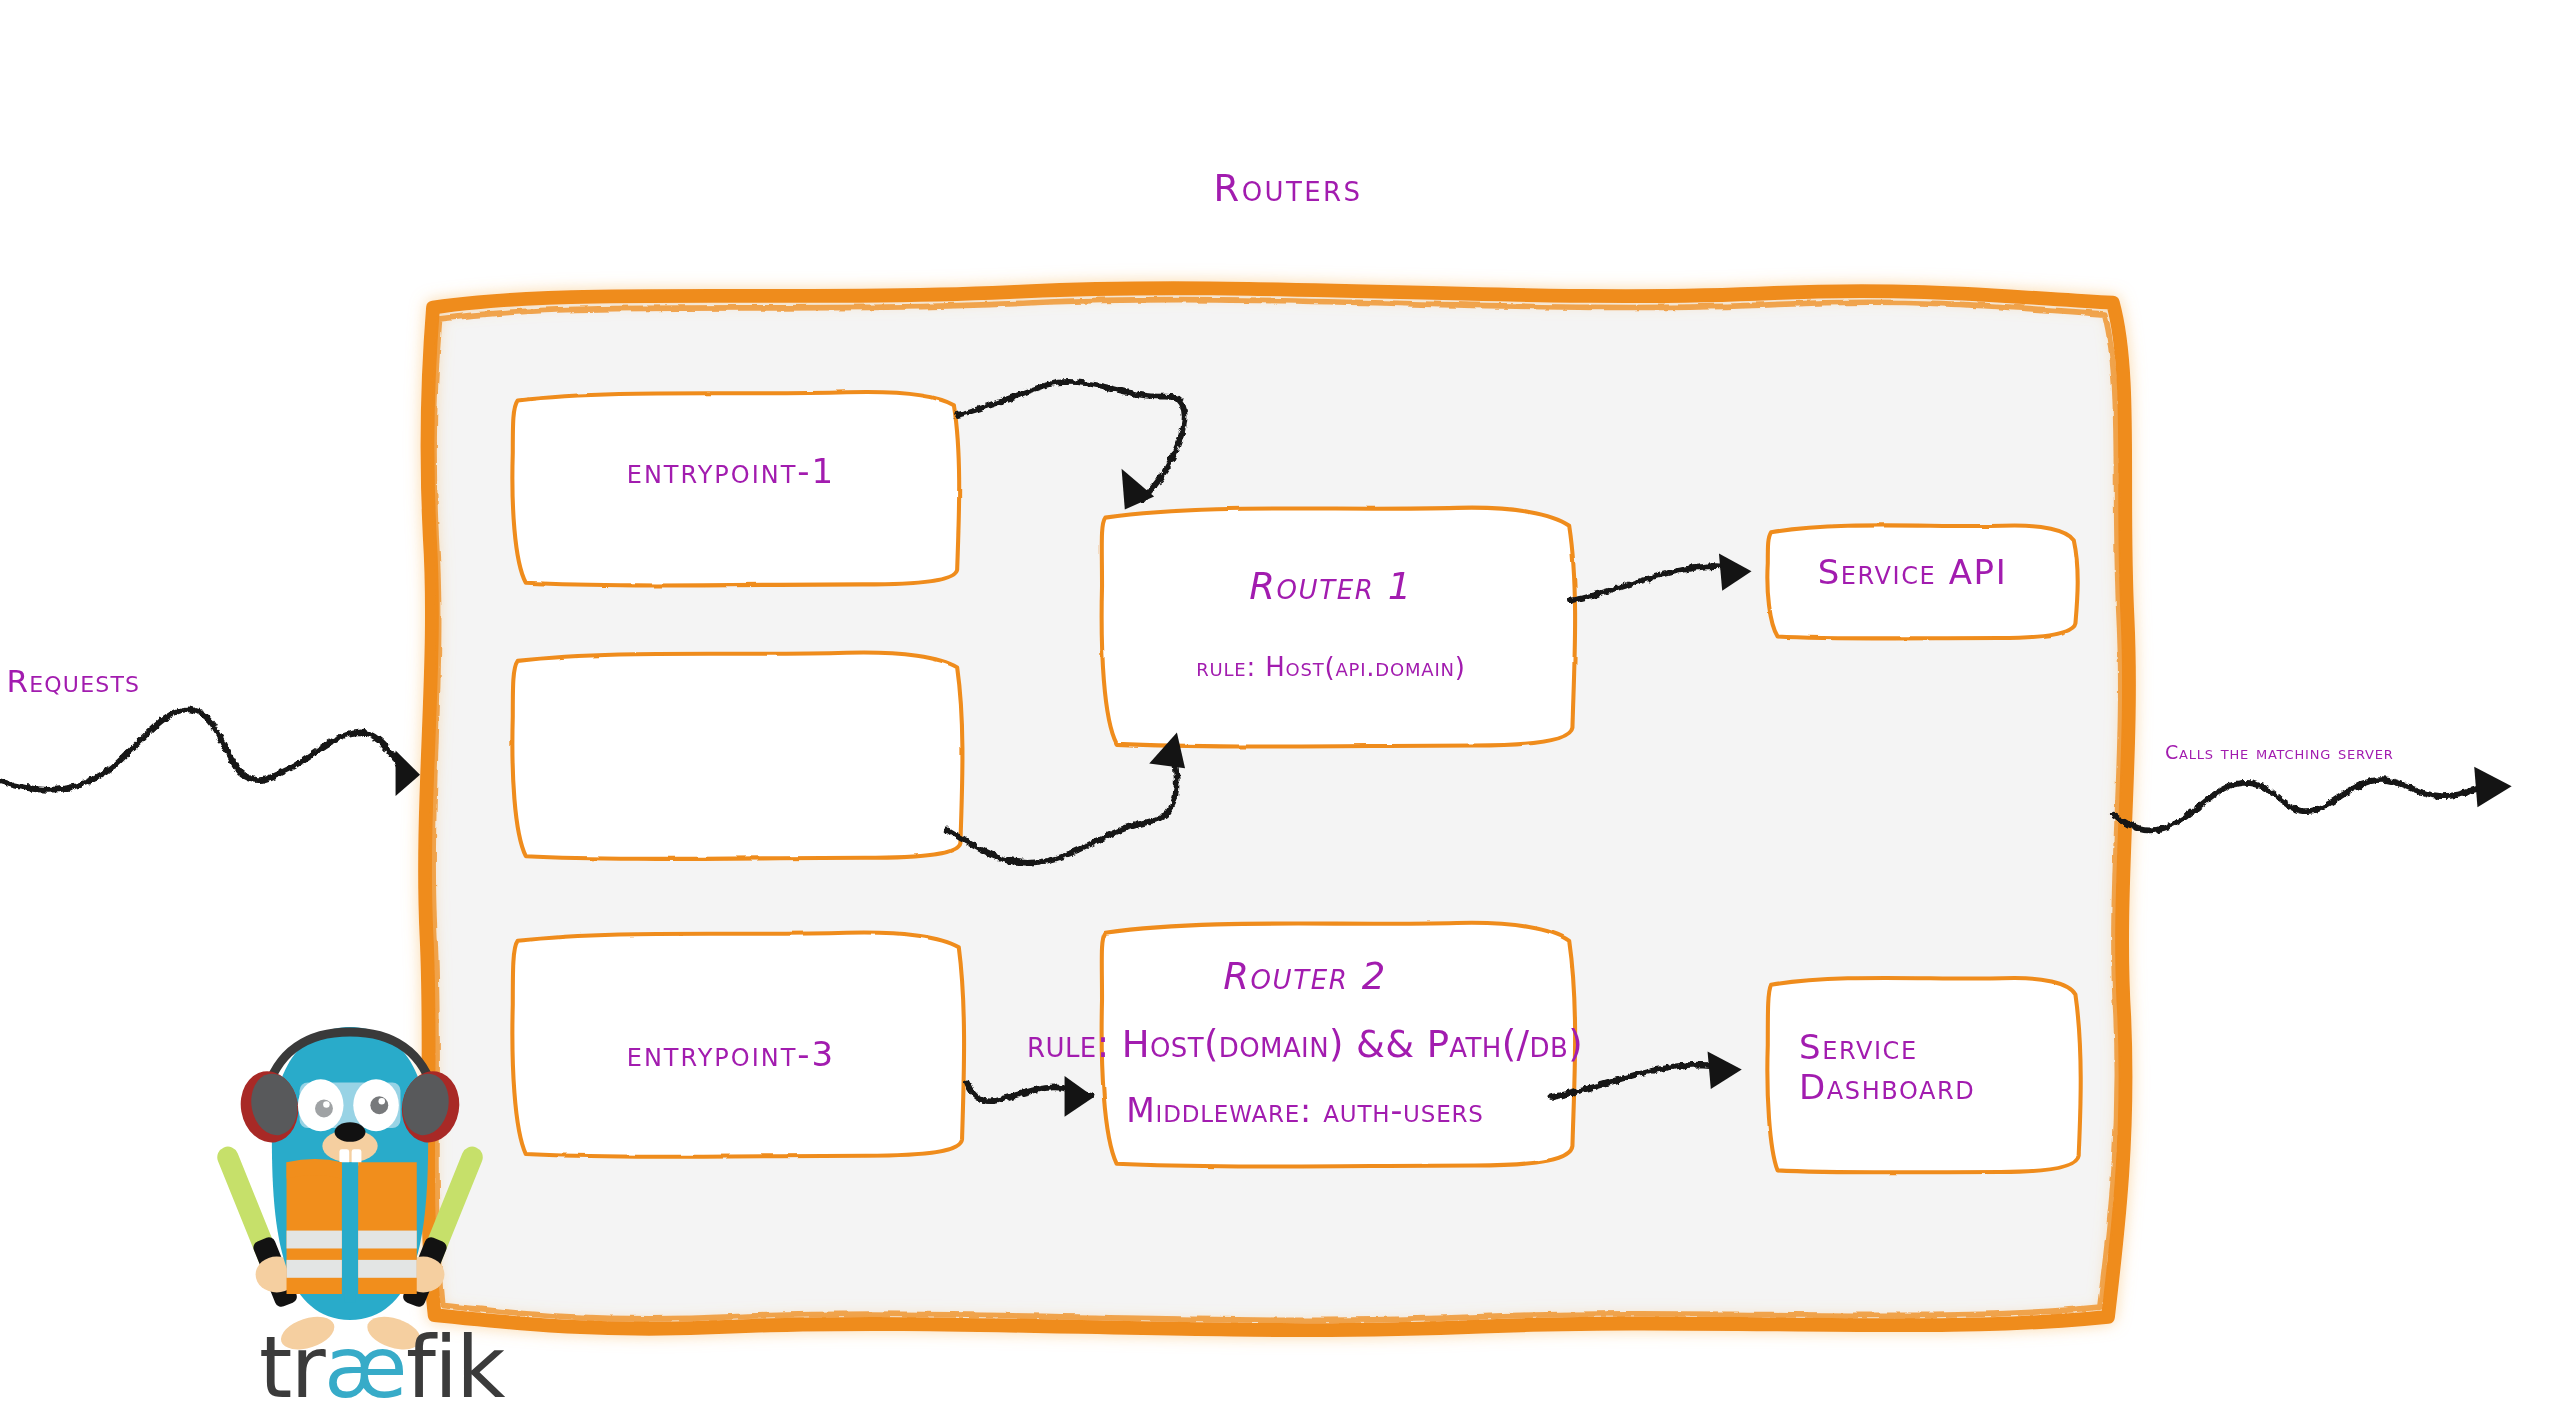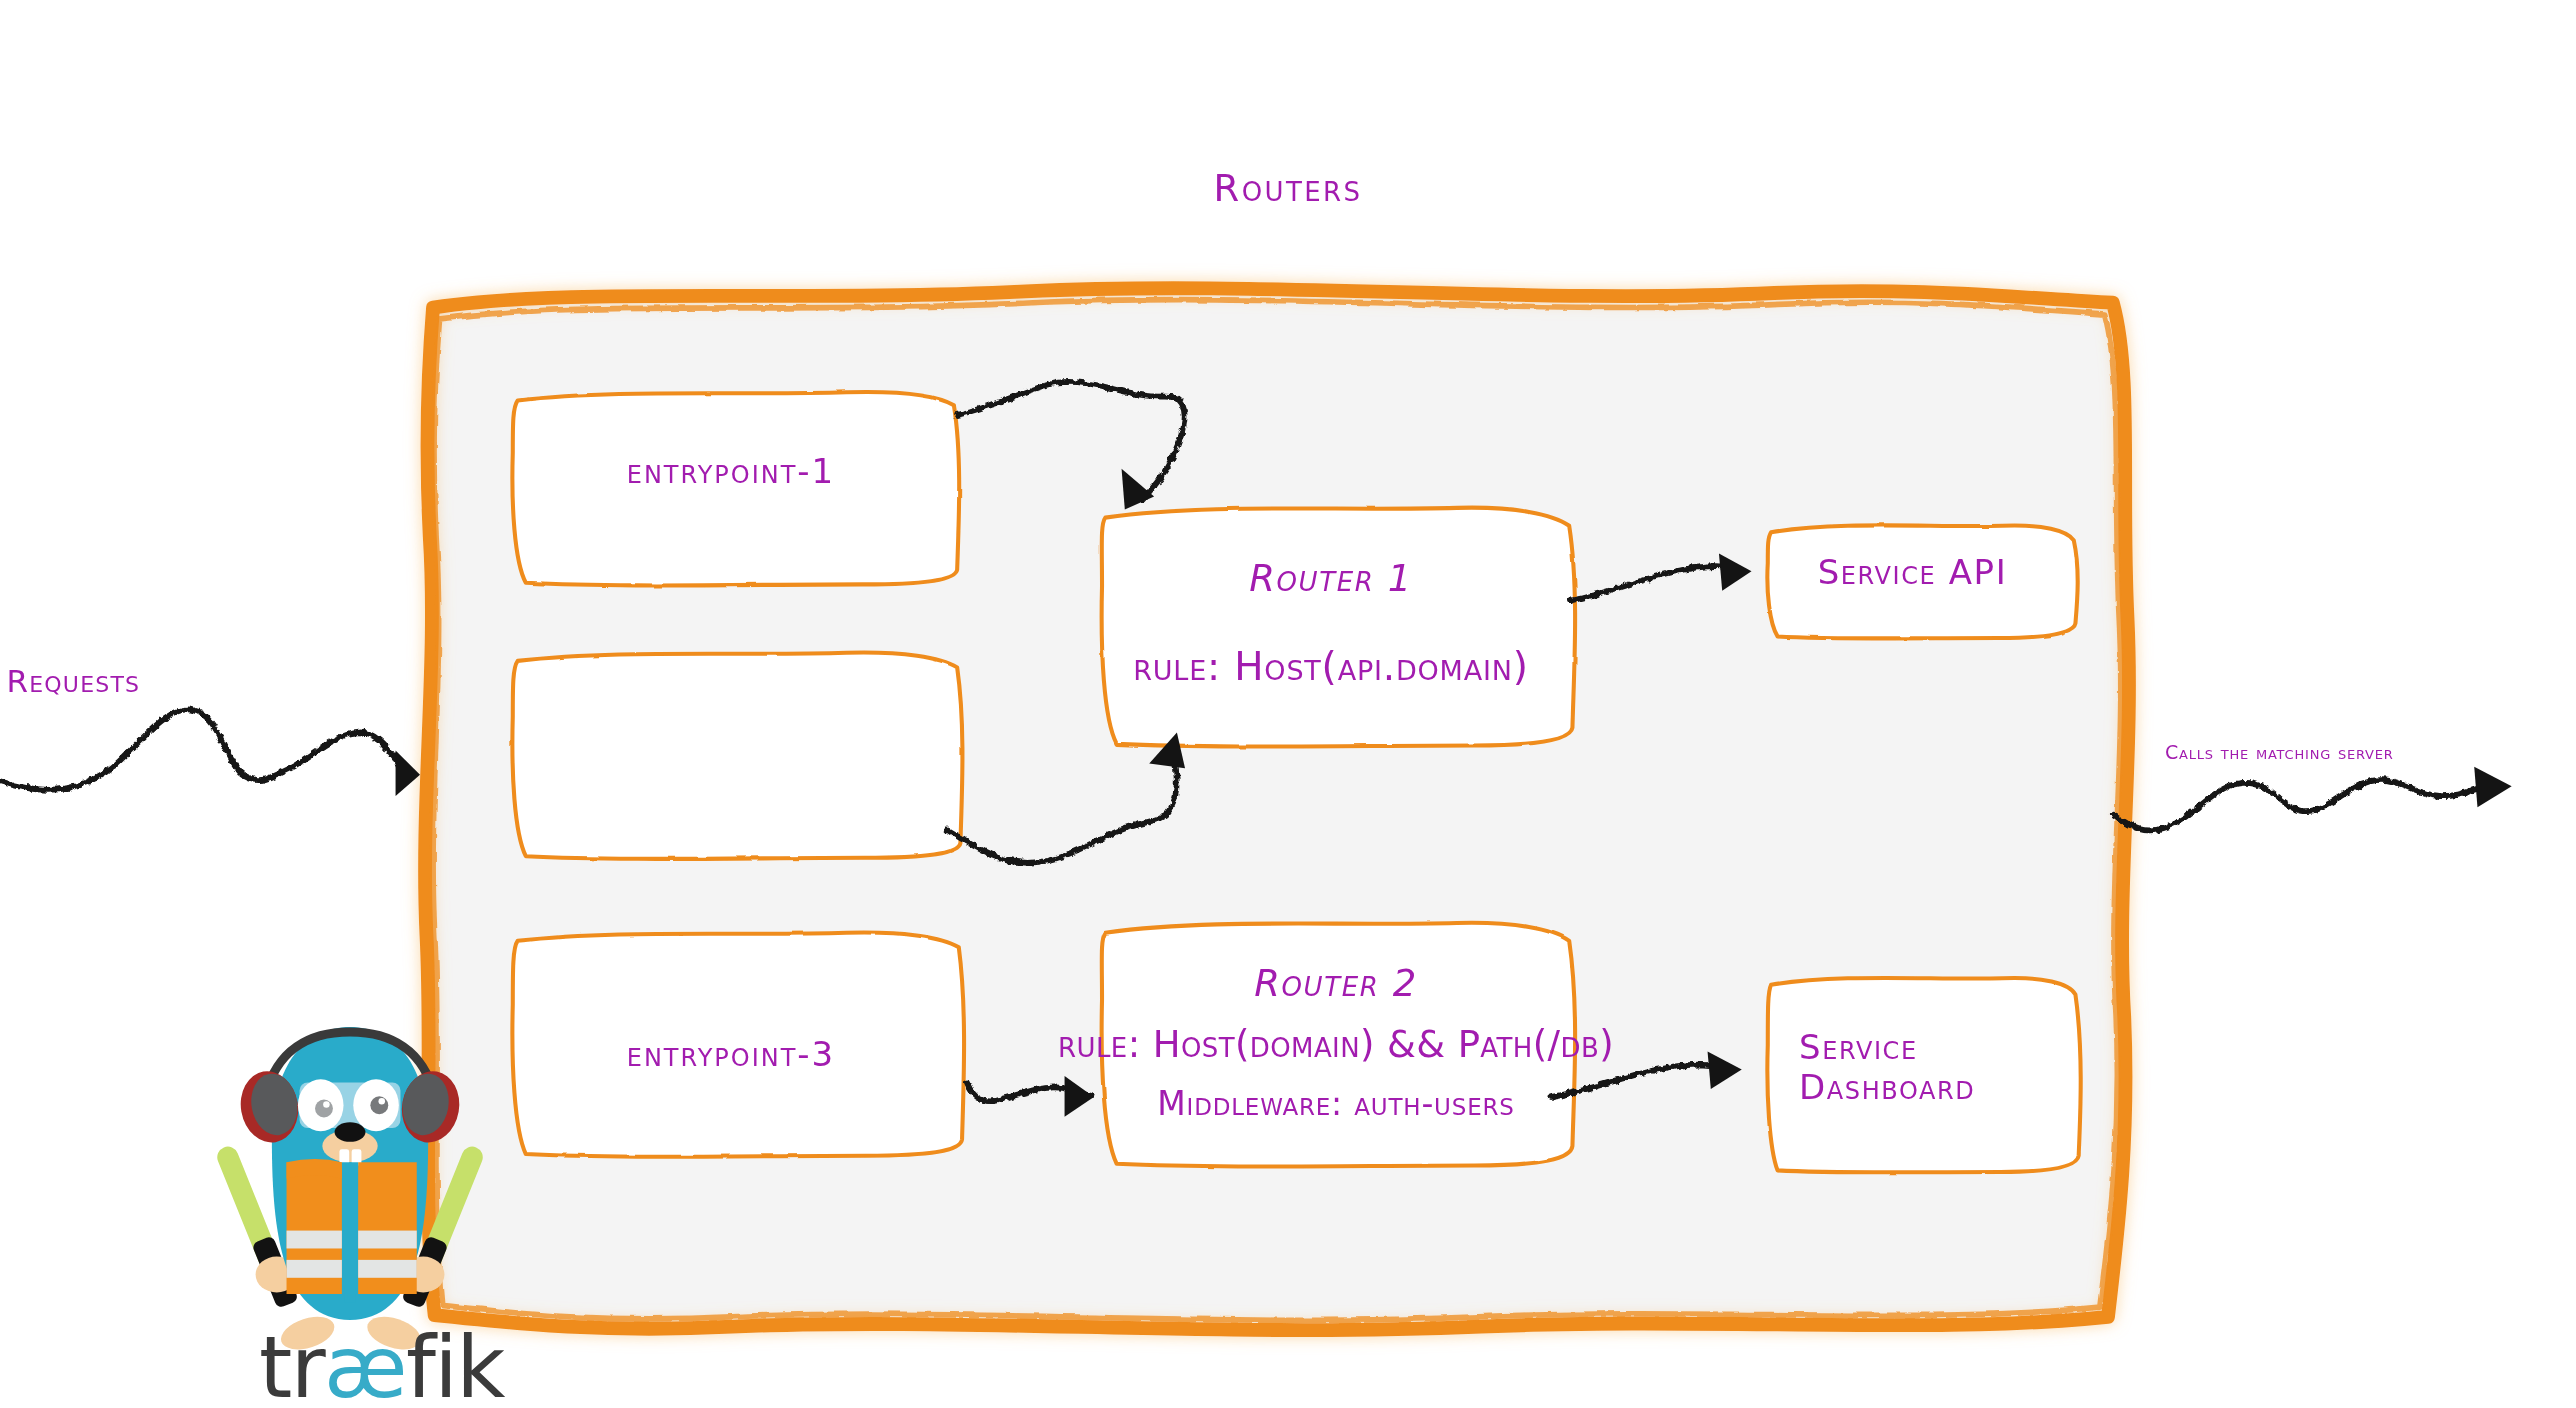--- a/index.html
+++ b/index.html
@@ -59,34 +59,34 @@
     flex-direction: column;
     justify-content: center;
     align-items: center;
     text-align: center;
     pointer-events: none;
   }
 
   .ep-text { font-size: 34px; letter-spacing: 2px; }
 
   .router-title { font-size: 37px; letter-spacing: 1.6px; font-style: italic; }
-  .router-rule  { font-size: 39px; letter-spacing: 0.8px; }
+  .router-rule  { font-size: 26px; letter-spacing: 0.8px; }
   .router-rule-sm { font-size: 37px; letter-spacing: 0.4px; }
   .router-mw    { font-size: 33px; letter-spacing: 0.8px; }
 
   .svc-text { font-size: 34px; letter-spacing: 1.6px; }
 
   
   #ep1-label { left: 509px; top: 391px;  width: 444px; height: 160px; }
   #ep2-label { left: 509px; top: 651px;  width: 444px; height: 203px; }
   #ep3-label { left: 509px; top: 932px; width: 444px; height: 244px; }
 
   
   #r1-label { left: 1095px; top: 501px;  width: 472px; height: 244px; gap: 44px; }
-  #r2-label { left: 1100px; top: 928px; width: 472px; height: 228px; gap: 18px; }
+  #r2-label { left: 1069px; top: 928px; width: 472px; height: 228px; gap: 25px; }
 
   
   #svc-api-label  { left: 1762px; top: 525px;  width: 301px; height: 94px; }
   #svc-dash-label { left: 1770px; top: 981px; width: 301px; height: 171px;
                     align-items: flex-start; text-align: left; padding-left: 29px;
                     box-sizing: border-box; }
 
   
   #requests-label {
     position: absolute;

